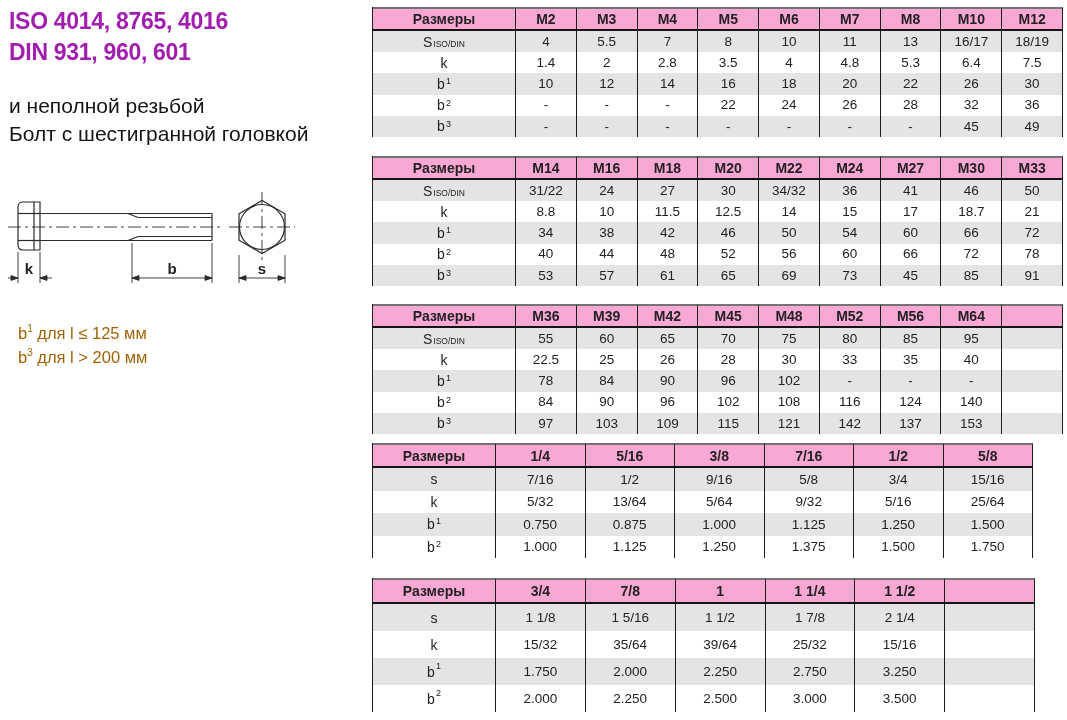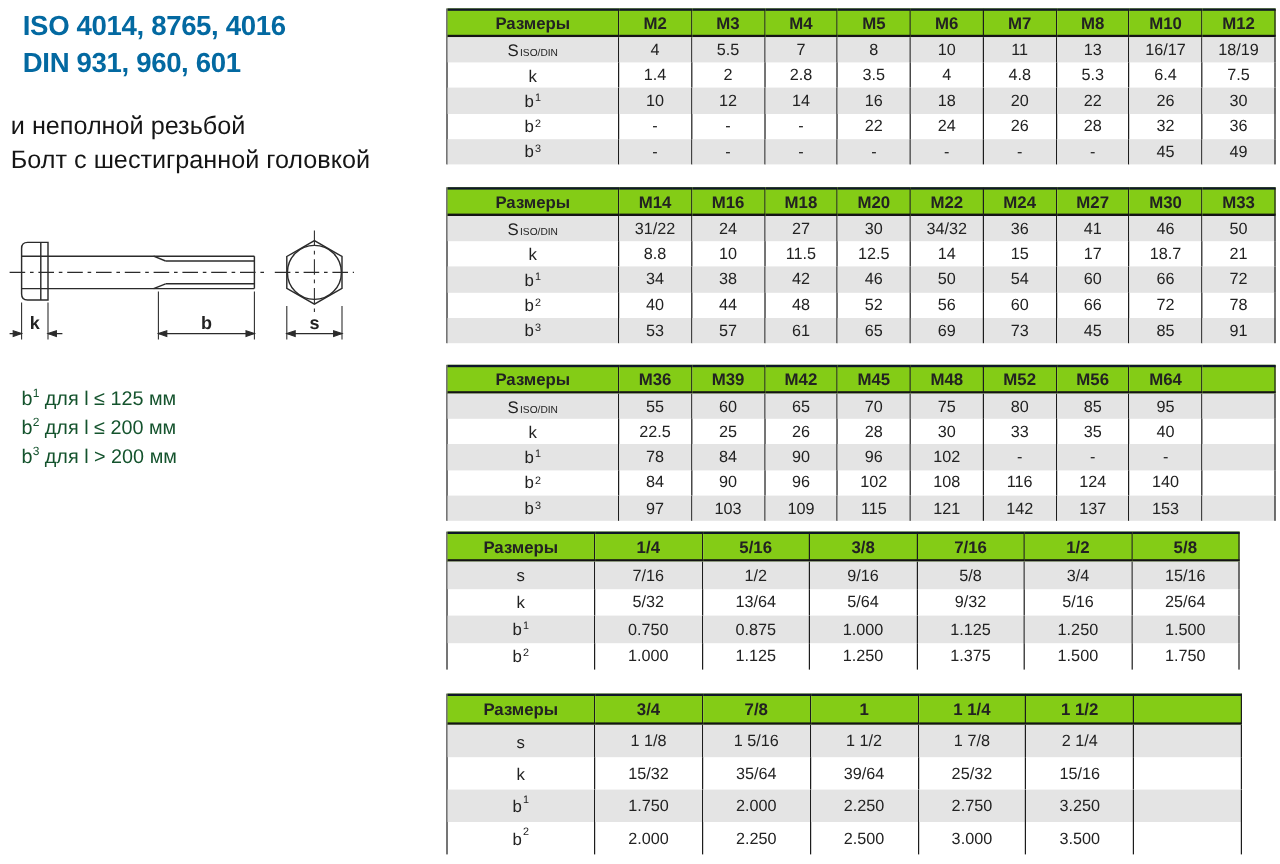--- a/index.html
+++ b/index.html
@@ -3,30 +3,30 @@
 <meta charset="utf-8">
 <style>
   html,body{margin:0;padding:0;}
   body{
     width:1067px;height:720px;position:relative;background:#ffffff;
     font-family:"Liberation Sans","DejaVu Sans",sans-serif;color:#1d1d1d;
     overflow:hidden;
   }
   
   .title{
-    position:absolute;left:19px;top:6px;
-    font-size:23px;font-weight:bold;line-height:31px;letter-spacing:-0.3px;color:#0369a1;
+    position:absolute;left:9px;top:6px;
+    font-size:23px;font-weight:bold;line-height:31px;letter-spacing:-0.3px;color:#a21caf;
   }
   .subtitle{
     position:absolute;left:9px;top:92px;
     font-size:21px;line-height:28px;color:#151515;
   }
   .notes{
     position:absolute;left:18px;top:319px;
-    font-size:16.5px;line-height:19.5px;color:#14532d;
+    font-size:16.5px;line-height:19.5px;color:#a16207;
   }
   .notes .note{white-space:pre;}
   .notes sup{font-size:10px;}
   .drawing{position:absolute;left:6px;top:190px;}
   .drawing text{font-family:"Liberation Sans","DejaVu Sans",sans-serif;font-size:15px;font-weight:bold;fill:#222;}
   
   .tbl{
     position:absolute;display:grid;left:372px;
     border-left:1px solid #1c1c1c;box-sizing:border-box;
   }
@@ -38,22 +38,22 @@
   #t2{top:156px;}
   #t3{top:304px;}
   #t4{top:443px;}
   #t5{top:578px;}
   .cell{
     display:flex;align-items:center;justify-content:center;
     border-right:1px solid #1c1c1c;
     font-size:13.5px;color:#222;box-sizing:border-box;line-height:1;
   }
   .th{
-    background:#84cc16;font-weight:bold;font-size:14px;
-    border-top:2px solid #0f172a;border-bottom:2.5px solid #141414;
+    background:#f9a8d4;font-weight:bold;font-size:14px;
+    border-top:2px solid #737373;border-bottom:2.5px solid #141414;
   }
   .stripe{background:#e4e4e4;}
   .rl{font-size:14px;}
   .rl sup{font-size:9px;align-self:flex-start;margin-top:4px;margin-left:1px;}
   .rl sub{font-size:8.5px;align-self:flex-end;margin-bottom:4px;margin-left:1px;letter-spacing:0;margin-top:12px;}
 </style>
 </head>
 <body>
 
 <div class="title">
@@ -119,21 +119,20 @@
     <line x1="279" y1="65" x2="279" y2="93"></line>
     <line x1="233" y1="88" x2="279" y2="88"></line>
     <polygon points="233,88 240,85.6 240,90.4"></polygon>
     <polygon points="279,88 272,85.6 272,90.4"></polygon>
   </g>
   <text x="256" y="84" text-anchor="middle">s</text>
 </svg>
 
 <div class="notes">
   <div class="note"><span>b</span><sup>1</sup><span> для l ≤ 125 мм</span></div>
-  <div class="note"><span>b</span><sup>2</sup><span> для l ≤ 200 мм</span></div>
   <div class="note"><span>b</span><sup>3</sup><span> для l &gt; 200 мм</span></div>
 </div>
 
 <div class="tbl tbl-a" id="t1">
     <div class="cell th first">Размеры</div>
     <div class="cell th">M2</div>
     <div class="cell th">M3</div>
     <div class="cell th">M4</div>
     <div class="cell th">M5</div>
     <div class="cell th">M6</div>

